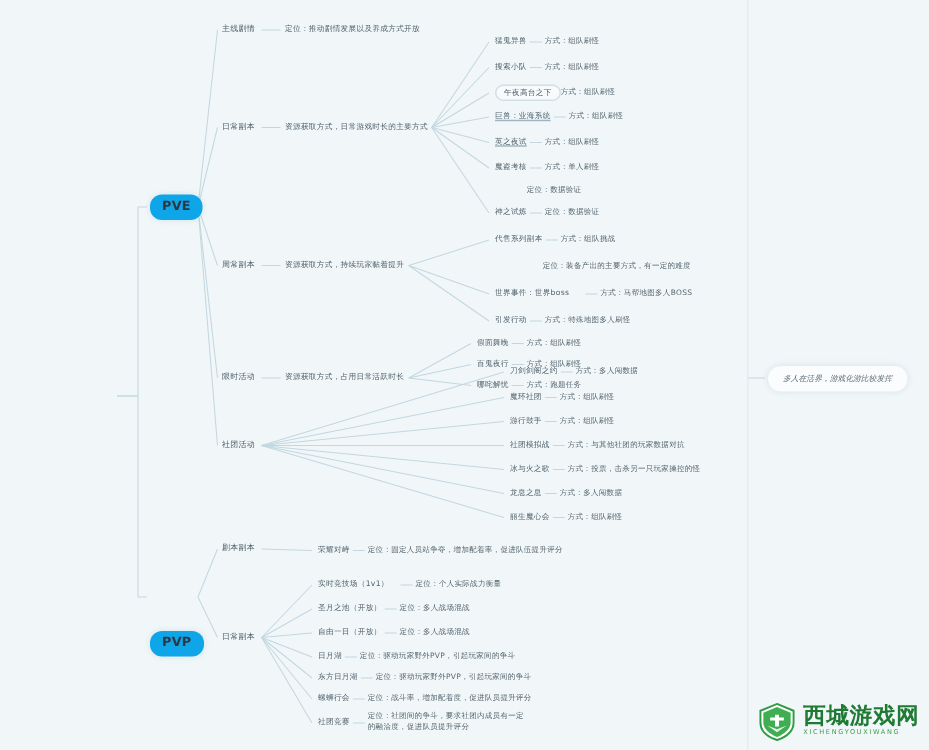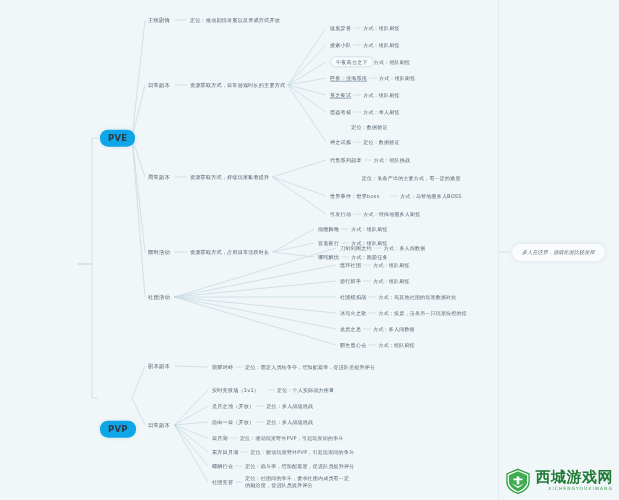--- a/index.html
+++ b/index.html
@@ -62,21 +62,21 @@
     position:absolute;top:0;bottom:0;width:1px;
     background:#e2edf1;
   }
 
   
   .watermark{
     position:absolute;right:6px;bottom:6px;
     display:flex;align-items:center;gap:5px;
   }
   .wm-logo{width:26px;height:26px;flex:0 0 26px;}
-  .wm-text{display:flex;flex-direction:column;line-height:1;text-align:right;}
+  .wm-text{display:flex;flex-direction:column;line-height:1;}
   .wm-cn{font-size:15px;font-weight:bold;color:#1f7a34;letter-spacing:.5px;}
   .wm-en{font-size:4.4px;color:#3e9a52;letter-spacing:1.1px;margin-top:2px;}
 </style>
 </head>
 <body>
 
 <div id="canvas">
   <svg class="edges" id="edges" viewBox="0 0 619 500">
       <path d="M78,264 H92 V138 H98" stroke="#c3d7e0" stroke-width="0.7" fill="none"></path>
       <path d="M132,138 L145,20" stroke="#c3d7e0" stroke-width="0.7" fill="none"></path>

